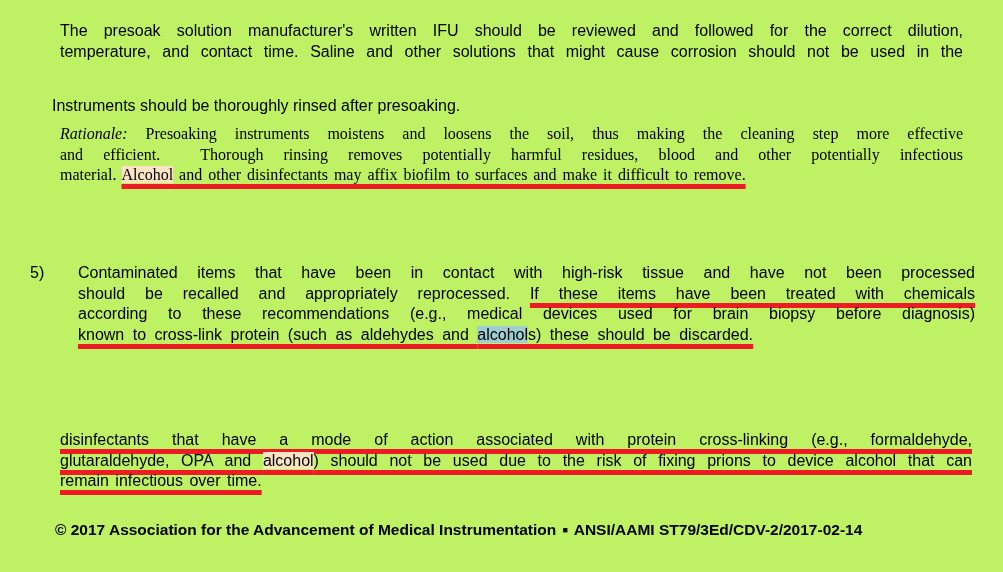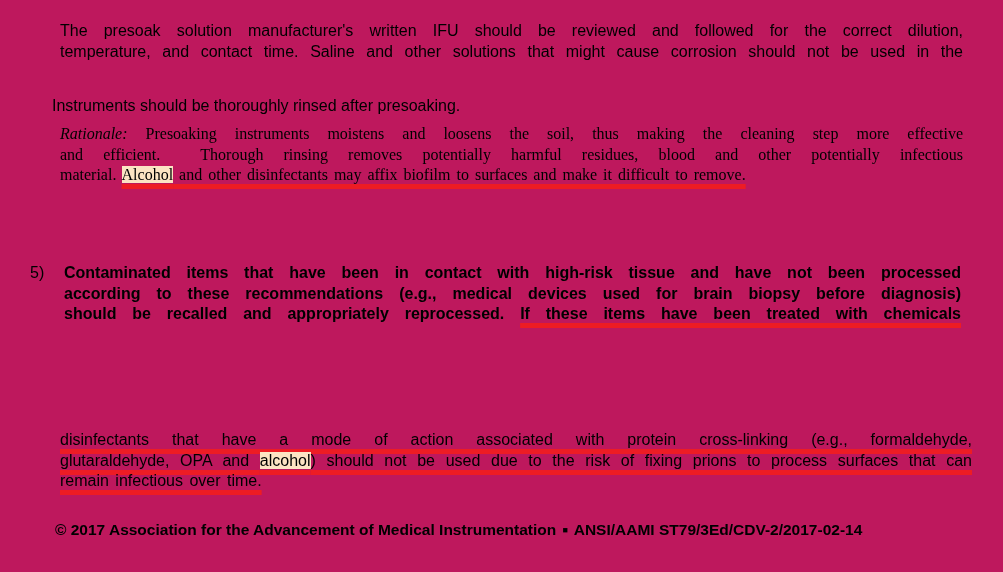--- a/index.html
+++ b/index.html
@@ -1,20 +1,20 @@
 <!DOCTYPE html>
 <html><head>
 <meta charset="utf-8">
 <style>
   html, body { margin: 0; padding: 0; background: #ffffff; }
   .page {
     position: relative;
     width: 1003px;
     height: 572px;
-    background: #be185d;
+    background: #bef264;
     font-family: "Liberation Sans", "DejaVu Sans", sans-serif;
     font-size: 16px;
     line-height: 20.5px;
     color: #000000;
     overflow: hidden;
   }
   .block { position: absolute; }
   .line { display: block; }
   .just { text-align: justify; text-align-last: justify; }
   .it { font-style: italic; }
@@ -46,29 +46,30 @@
     <span class="line">Instruments should be thoroughly rinsed after presoaking.</span>
   </div>
 
   <div class="block" style="top:124px; left:60px; width:903px;font-family:Liberation Serif, serif;">
     <span class="line just"><span class="it">Rationale:</span><span> Presoaking instruments moistens and loosens the soil, thus making the cleaning step more effective</span></span>
     <span class="line just">and efficient.&nbsp; Thorough rinsing removes potentially harmful residues, blood and other potentially infectious</span>
     <span class="line ws2"><span>material. </span><span class="ul"><span class="hl-peach">Alcohol</span><span> and other disinfectants may affix biofilm to surfaces and make it difficult to remove.</span></span></span>
   </div>
 
   <div class="block" style="top:263px; left:30px;">5)</div>
-  <div class="block" style="top:263px; left:64px; width:897px;font-weight:bold;">
+  <div class="block" style="top:263px; left:78px; width:897px;">
     <span class="line just">Contaminated items that have been in contact with high-risk tissue and have not been processed</span>
+    <span class="line just"><span>should be recalled and appropriately reprocessed. </span><span class="ul">If these items have been treated with chemicals</span></span>
     <span class="line just">according to these recommendations (e.g., medical devices used for brain biopsy before diagnosis)</span>
-    <span class="line just"><span>should be recalled and appropriately reprocessed. </span><span class="ul">If these items have been treated with chemicals</span></span>
+    <span class="line ws4"><span class="ul"><span>known to cross-link protein (such as aldehydes and </span><span class="hl-teal">alcohol</span><span>s) these should be discarded.</span></span></span>
   </div>
 
   <div class="block" style="top:410px; left:60px; width:912px;margin-top:20px;">
     <span class="line just"><span class="ul">disinfectants that have a mode of action associated with protein cross-linking (e.g., formaldehyde,</span></span>
-    <span class="line just"><span class="ul"><span>glutaraldehyde, OPA and </span><span class="hl-peach">alcohol</span><span>) should not be used due to the risk of fixing prions to process surfaces that can</span></span></span>
+    <span class="line just"><span class="ul"><span>glutaraldehyde, OPA and </span><span class="hl-peach">alcohol</span><span>) should not be used due to the risk of fixing prions to device alcohol that can</span></span></span>
     <span class="line ws2"><span class="ul">remain infectious over time.</span></span>
   </div>
 
   <div class="block footer" style="top:520px; left:55px;">
     <span>© 2017 Association for the Advancement of Medical Instrumentation</span>
     <span class="sq">■</span>
     <span>ANSI/AAMI ST79/3Ed/CDV-2/2017-02-14</span>
   </div>
 
 </div>

